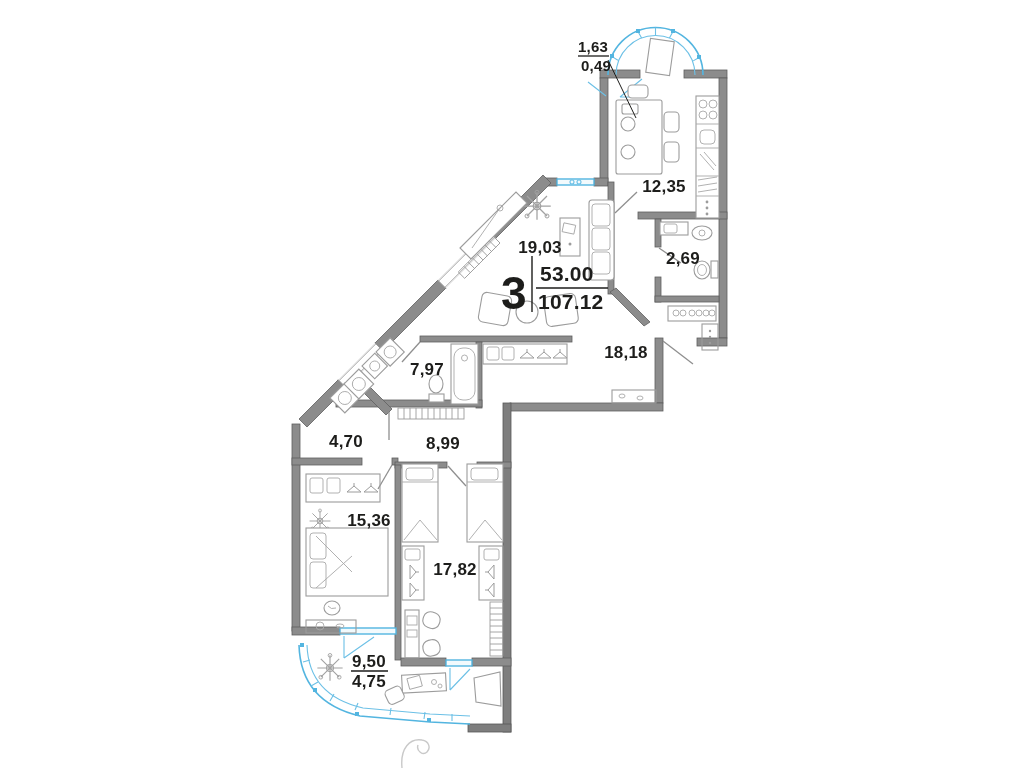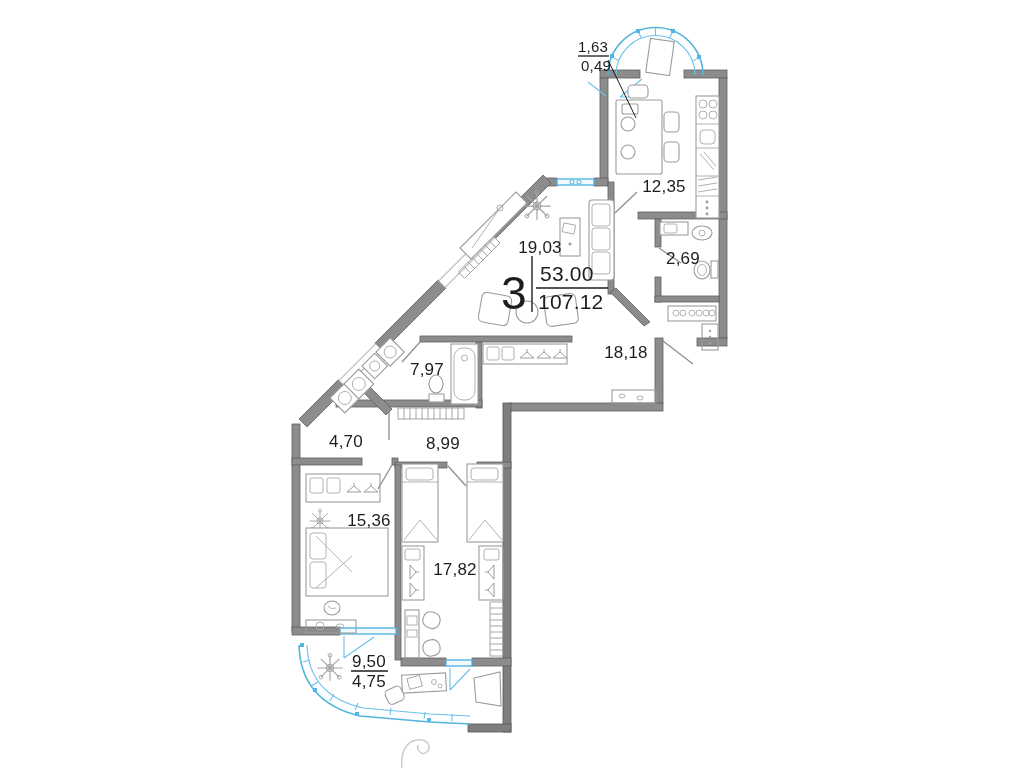--- a/index.html
+++ b/index.html
@@ -1,16 +1,16 @@
 <!DOCTYPE html>
 <html><head>
 <meta charset="utf-8">
 <style>
   html,body{margin:0;padding:0;background:#ffffff;}
-  .stage{position:relative;width:1024px;height:768px;background:#fff;overflow:hidden;}
+  .stage{position:relative;width:1024px;height:768px;background:#fff;overflow:hidden;font-weight:bold;}
   svg{display:block;}
   .wall{fill:#8c8c8c;stroke:#5f5f5f;stroke-width:.8;}
   .wall-dark{fill:#7e7e7e;stroke:#575757;stroke-width:.8;}
   .furn{fill:#ffffff;stroke:#9c9c9c;stroke-width:1.1;}
   .furnl{fill:none;stroke:#9c9c9c;stroke-width:1.1;}
   .furnt{fill:none;stroke:#a8a8a8;stroke-width:.9;}
   .door{fill:none;stroke:#8f8f8f;stroke-width:1.3;}
   .glz{fill:none;stroke:#53b5e0;stroke-width:1.6;}
   .glzthin{fill:none;stroke:#6cc0e6;stroke-width:1.1;}
   .glzband{fill:#f2fafd;stroke:#53b5e0;stroke-width:1.4;}

